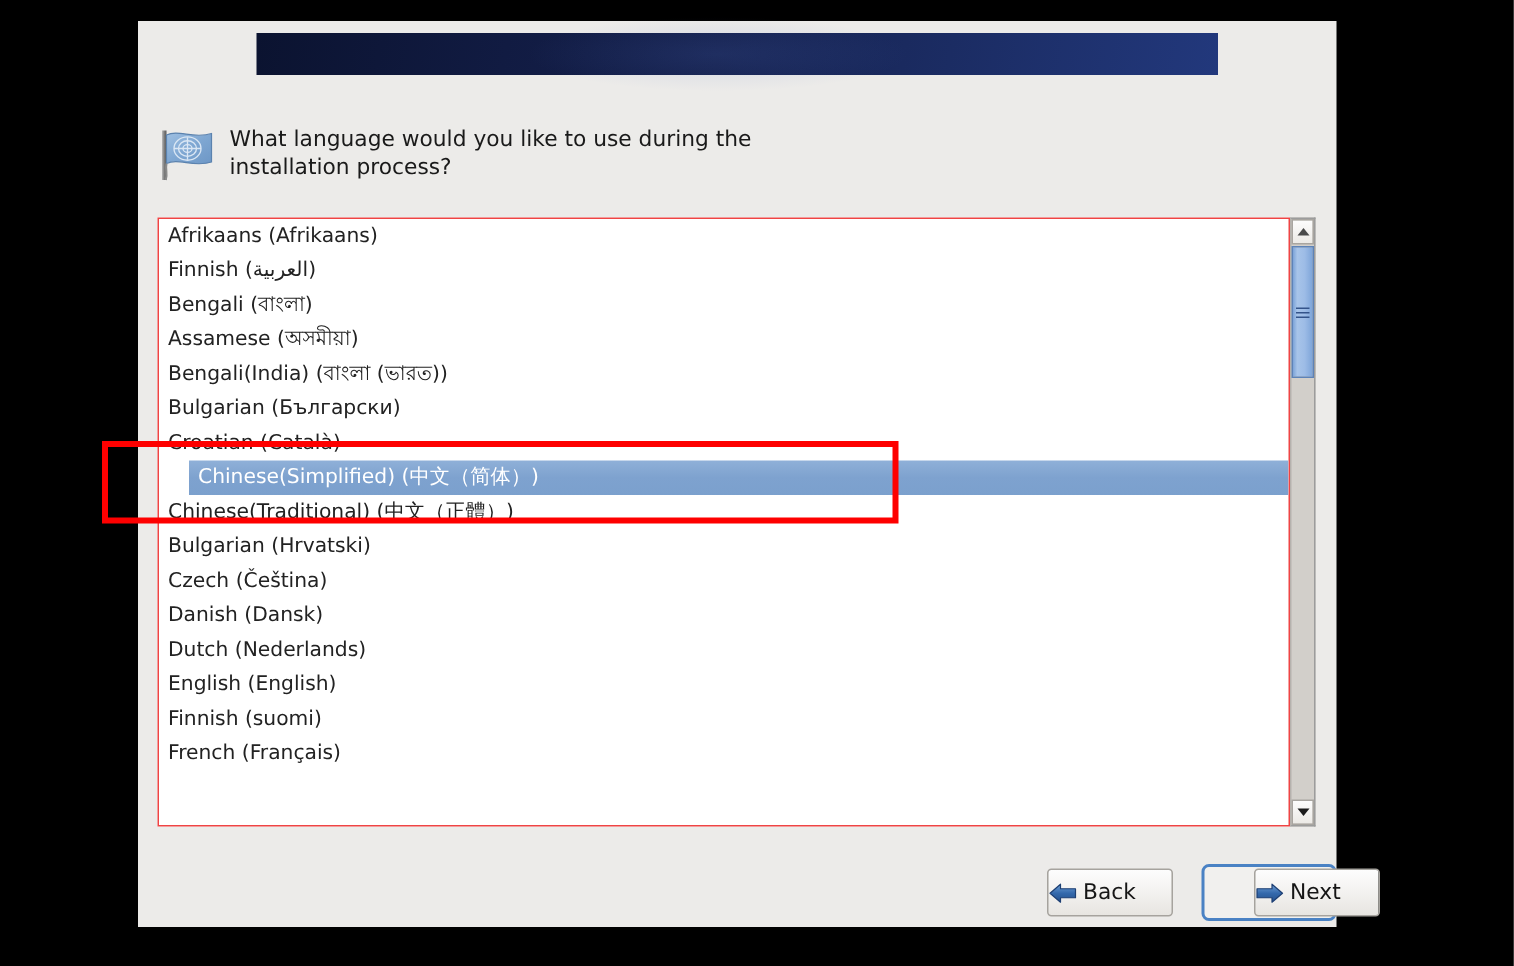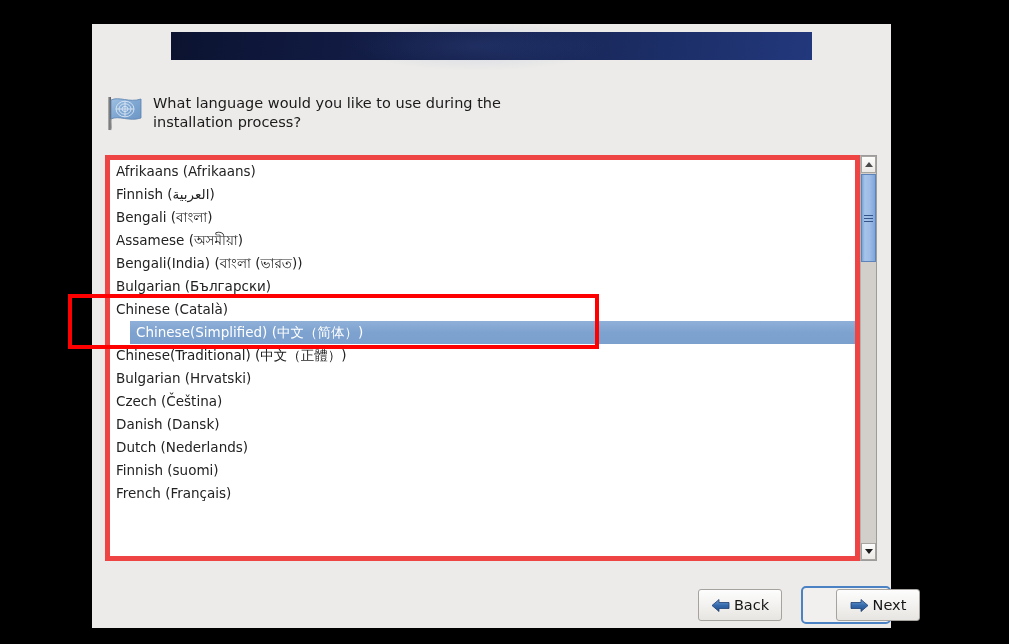--- a/index.html
+++ b/index.html
@@ -7,21 +7,21 @@
     margin: 0; padding: 0;
     width: 1009px; height: 644px;
     background: #000000;
     font-family: "DejaVu Sans", "Liberation Sans", sans-serif;
     overflow: hidden;
   }
 
   
   #installer-window {
     position: absolute;
-    left: 92px; top: 24px;
+    left: 92px; top: 14px;
     width: 799px; height: 604px;
     background: #ecebe9;
     display: flex;
     flex-direction: column;
   }
 
   
   #banner-wrap {
     position: relative;
     height: 48px;
@@ -68,21 +68,21 @@
     position: relative;
     margin: 20px 0 0 13px;
     width: 772px; height: 406px;
     flex: 0 0 auto;
   }
   #language-list {
     position: absolute;
     left: 0; top: 0;
     width: 755px; height: 406px;
     background: #ffffff;
-    border: 5px solid #ef4444;
+    border: 1px solid #ef4444;
     overflow: hidden;
   }
   .lang-row {
     height: 23px;
     line-height: 23px;
     padding-left: 6px;
     font-size: 13.5px;
     color: #222222;
     white-space: nowrap;
   }
@@ -133,21 +133,21 @@
 
   
   #footer {
     flex: 1 1 auto;
     position: relative;
   }
   .nav-button {
     position: absolute;
     display: flex;
     align-items: center;
-    justify-content: center;
+    justify-content: flex-start;
     gap: 4px;
     background: linear-gradient(to bottom, #fdfdfd 0%, #f3f2f0 48%, #e7e5e1 100%);
     border: 1px solid #a6a39e;
     border-radius: 3px;
     font-size: 14.5px;
     color: #161616;
     cursor: pointer;
   }
   #back-button {
     left: 606px; top: 28px;
@@ -219,27 +219,28 @@
 
   <div id="list-area">
 
     <div id="language-list">
       <div class="lang-row">Afrikaans (Afrikaans)</div>
       <div class="lang-row">Finnish (العربية)</div>
       <div class="lang-row">Bengali (বাংলা)</div>
       <div class="lang-row">Assamese (অসমীয়া)</div>
       <div class="lang-row">Bengali(India) (বাংলা (ভারত))</div>
       <div class="lang-row">Bulgarian (Български)</div>
-      <div class="lang-row">Chinese (Català)</div>
+      <div class="lang-row">Croatian (Català)</div>
       <div class="lang-row selected">Chinese(Simplified) (中文（简体）)</div>
       <div class="lang-row">Chinese(Traditional) (中文（正體）)</div>
       <div class="lang-row">Bulgarian (Hrvatski)</div>
       <div class="lang-row">Czech (Čeština)</div>
       <div class="lang-row">Danish (Dansk)</div>
       <div class="lang-row">Dutch (Nederlands)</div>
+      <div class="lang-row">English (English)</div>
       <div class="lang-row">Finnish (suomi)</div>
       <div class="lang-row">French (Français)</div>
     </div>
 
     <div id="list-scrollbar">
       <div class="sb-btn" id="sb-up">
         <span class="sb-arrow"></span>
       </div>
       <div id="sb-thumb">
         <div id="sb-grip">

